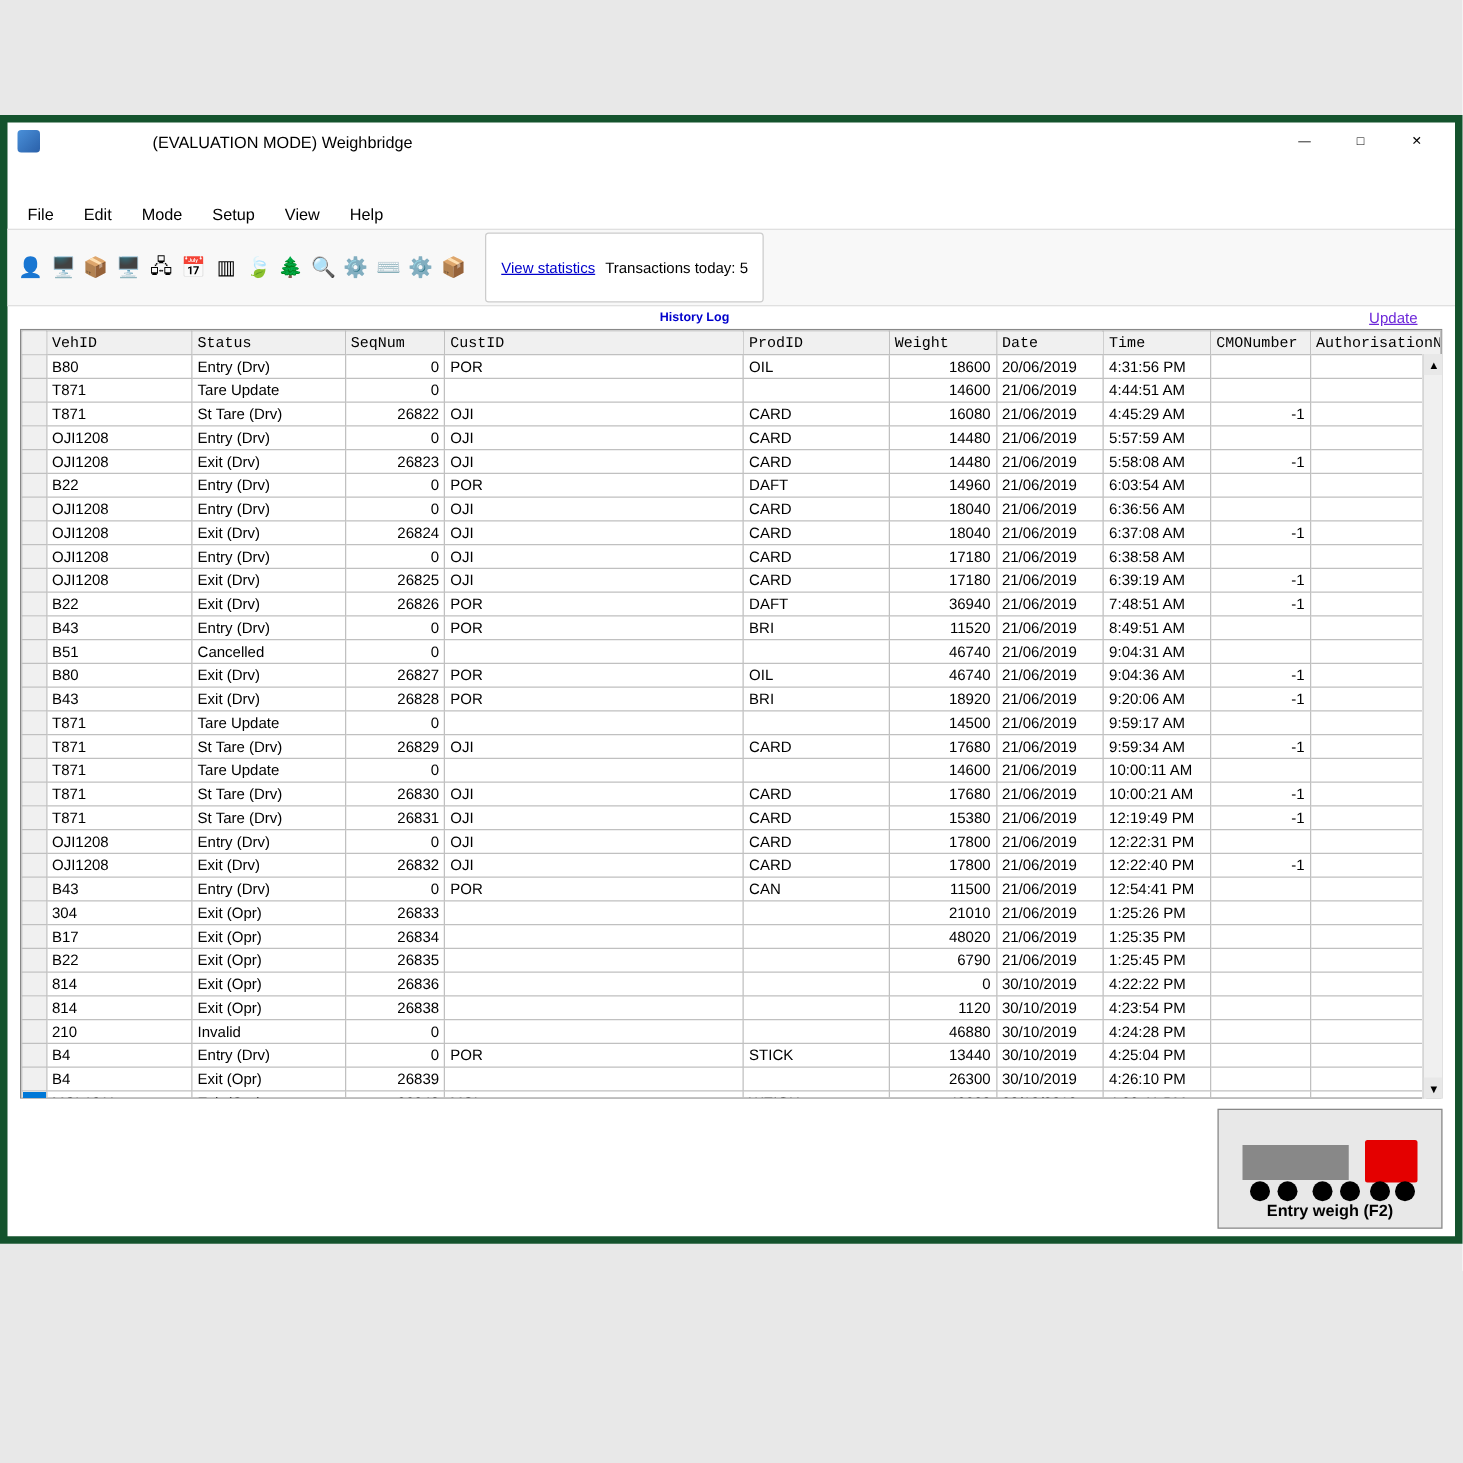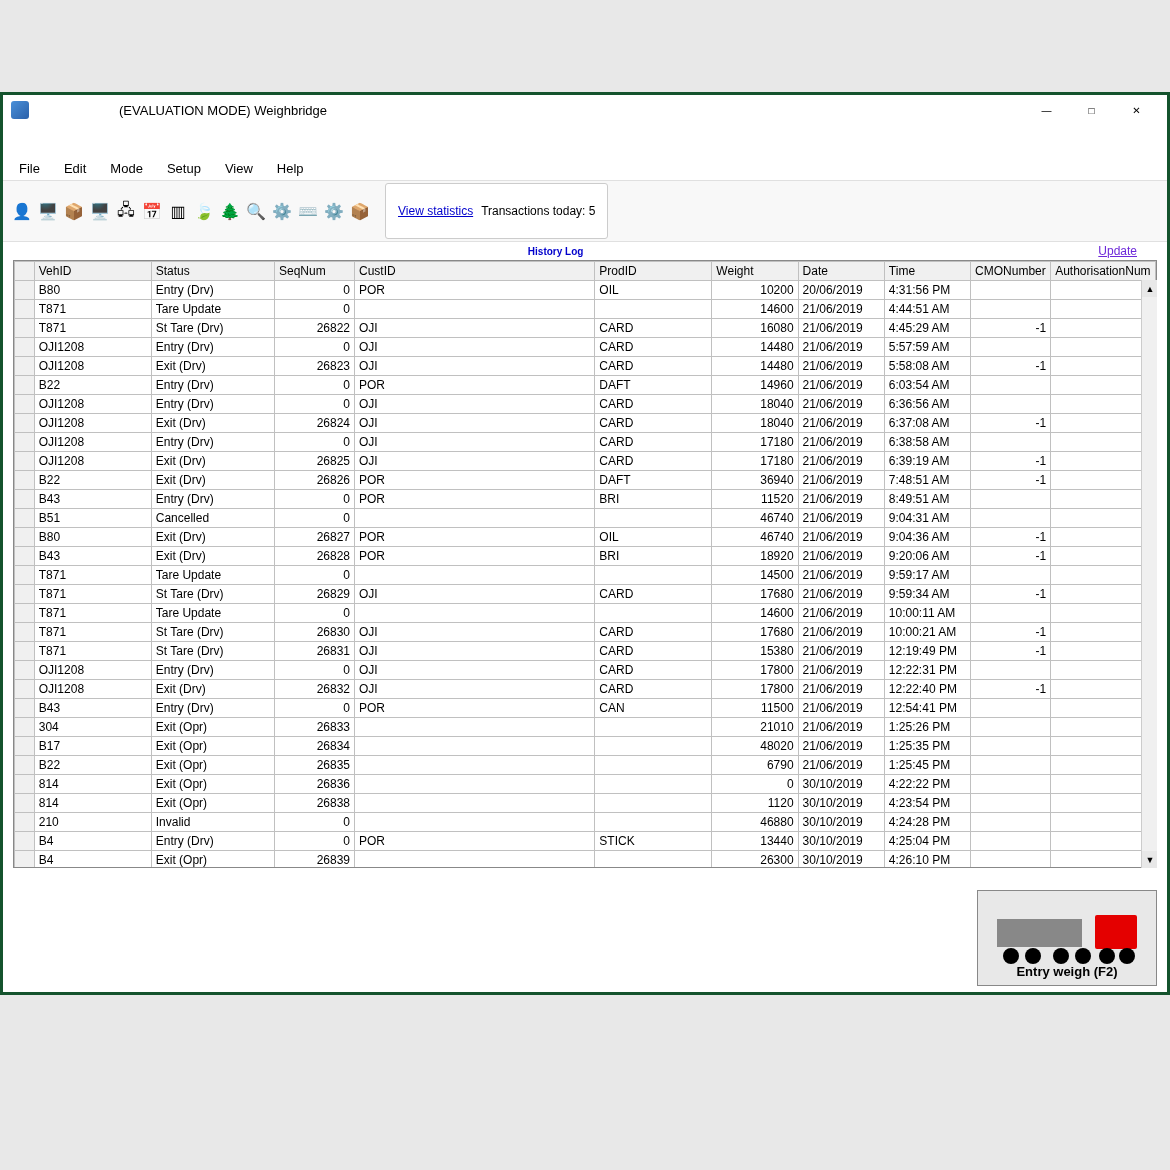--- a/index.html
+++ b/index.html
@@ -1,54 +1,54 @@
 <!DOCTYPE html>
 <html><head>
 <meta charset="utf-8">
 <style>
 * { box-sizing: border-box; margin: 0; padding: 0; }
 body { font-family: "Segoe UI", Tahoma, sans-serif; font-size: 12px; background: #e8e8e8; width: 1170px; height: 1170px; overflow: hidden; }
-.window { position: absolute; top: 92px; left: 0; right: 0; bottom: 175px; background: #fff; border: 3px solid #14532d; display: flex; flex-direction: column; }
+.window { position: absolute; top: 92px; left: 0; right: 0; bottom: 175px; background: #fff; border: 6px solid #14532d; display: flex; flex-direction: column; }
 .titlebar { display: flex; align-items: center; height: 30px; padding: 0 8px; }
 .titlebar .app-icon { width: 18px; height: 18px; background: linear-gradient(135deg,#4a90d9,#2a60a9); border-radius: 3px; margin-right: 8px; display:flex;align-items:center;justify-content:center;}
 .titlebar .title { flex: 1; text-align: left; padding-left: 82px; font-size: 13px; }
 .titlebar .win-controls { display: flex; gap: 0; }
 .titlebar .win-btn { width: 45px; height: 30px; display: flex; align-items: center; justify-content: center; font-family: "Segoe MDL2 Assets", sans-serif; font-size: 10px; }
 .menubar { display: flex; gap: 4px; padding: 2px 6px; font-size: 13px; margin-top: 32px; }
 .menubar .menu-item { padding: 2px 10px; cursor: default; }
 .toolbar { display: flex; align-items: center; gap: 2px; padding: 2px 6px; border-top: 1px solid #e0e0e0; border-bottom: 1px solid #e0e0e0; background: #f8f8f8; }
 .toolbar .tb-icon { width: 26px; height: 26px; display: flex; align-items: center; justify-content: center; font-size: 16px; }
 .toolbar .stats { margin-left: 10px; padding: 20px 12px; border: 1px solid #ccc; background: #fff; display: flex; gap: 8px; align-items: center; border-radius: 3px; }
 .toolbar .stats a { color: #0000cc; text-decoration: underline; }
 .history-header { display: flex; align-items: center; padding: 2px 10px 0; }
 .history-title { flex: 1; text-align: center; color: #0000cc; font-weight: bold; font-size: 10px; }
 .update-link { color: #6d28d9; text-decoration: underline; font-size: 12px; margin-right: 20px; }
 .grid-wrap { flex: 1; margin: 2px 10px; display: flex; flex-direction: column; overflow: hidden; position: relative; }
 .grid-scroll { flex: 1; overflow-y: auto; overflow-x: hidden; border: 1px solid #888; }
 table { border-collapse: collapse; width: 100%; table-layout: fixed; }
 th, td { border: 1px solid #c0c0c0; padding: 1px 4px; font-size: 12px; height: 19px; white-space: nowrap; overflow: hidden; }
-th { background: #f0f0f0; font-weight: normal; text-align: left; position: sticky; top: 0; }
+th { background: #f0f0f0; font-weight: normal; text-align: left; position: sticky; top: 0; font-family: Liberation Mono, monospace; }
 td.num { text-align: right; }
 .rowmarker { width: 16px; background: #f0f0f0; border: 1px solid #c0c0c0; text-align:center; font-size:10px; }
 .selrow td:first-of-type { background: #0078d7; color: #fff; }
 .selrow .rowmarker::before { content: "▶"; font-size:9px; }
 .bottom-area { display: flex; align-items: flex-start; padding: 6px 10px; gap: 20px; }
 .devices-box { margin-left: 200px; border: 1px solid #bbb; padding: 8px 14px 14px; width: 380px; position: relative; }
 .devices-box legend { font-size: 12px; padding: 0 4px; }
 .devices-row { display: flex; align-items: center; margin-top: 28px; gap: 40px; }
 .link { color: #0000cc; text-decoration: underline; }
 .door-row { margin-top: 22px; }
 .raise { display: block; text-align: right; margin-top: 8px; }
 .big-btn { width: 180px; height: 96px; border: 1px solid #888; background: #e8e8e8; display: flex; flex-direction: column; align-items: center; justify-content: flex-end; padding-bottom: 6px; font-size: 13px; margin-left: 6px; }
 .big-btn .truck { width: 140px; height: 55px; position: relative; }
 .truck .trailer { position: absolute; left: 0; top: 10px; width: 85px; height: 28px; background: #888; }
 .truck .cab { position: absolute; right: 0; top: 6px; width: 42px; height: 34px; background: #e40000; border-radius: 2px; }
 .truck .wheel { position: absolute; bottom: 0; width: 16px; height: 16px; background: #000; border-radius: 50%; }
 .truck .w1{left:6px}.truck .w2{left:28px}.truck .w3{left:56px}.truck .w4{left:78px}.truck .w5{right:22px}.truck .w6{right:2px}
-.big-btn-wrap { display: flex; margin-left: auto; margin-top: 14px; }
+.big-btn-wrap { display: flex; margin-left: auto; }
 .underline-key { text-decoration: underline; }
 .vscroll { position: absolute; right: -1px; top: 20px; bottom: 0; width: 17px; background: #f0f0f0; border-left: 1px solid #ccc; }
 .vscroll .thumb { position: absolute; left: 2px; right: 2px; top: 580px; height: 30px; background: #c0c0c0; border-radius: 2px; }
 .vscroll .arrow { position:absolute;left:0;right:0;height:17px;background:#e8e8e8;display:flex;align-items:center;justify-content:center;font-size:9px;}
 .vscroll .arrow.up{top:0}.vscroll .arrow.down{bottom:0}
 </style>
 </head>
 <body>
 
 <div class="window">
@@ -131,21 +131,21 @@
             </tr>
           </thead>
         <tbody id="tbody">
             <tr>
               <td class="rowmarker"></td>
               <td>B80</td>
               <td>Entry (Drv)</td>
               <td class="num">0</td>
               <td>POR</td>
               <td>OIL</td>
-              <td class="num">10200</td>
+              <td class="num">18600</td>
               <td>20/06/2019</td>
               <td>4:31:56 PM</td>
               <td class="num"></td>
               <td class="num"></td>
             </tr>
             <tr>
               <td class="rowmarker"></td>
               <td>T871</td>
               <td>Tare Update</td>
               <td class="num">0</td>

